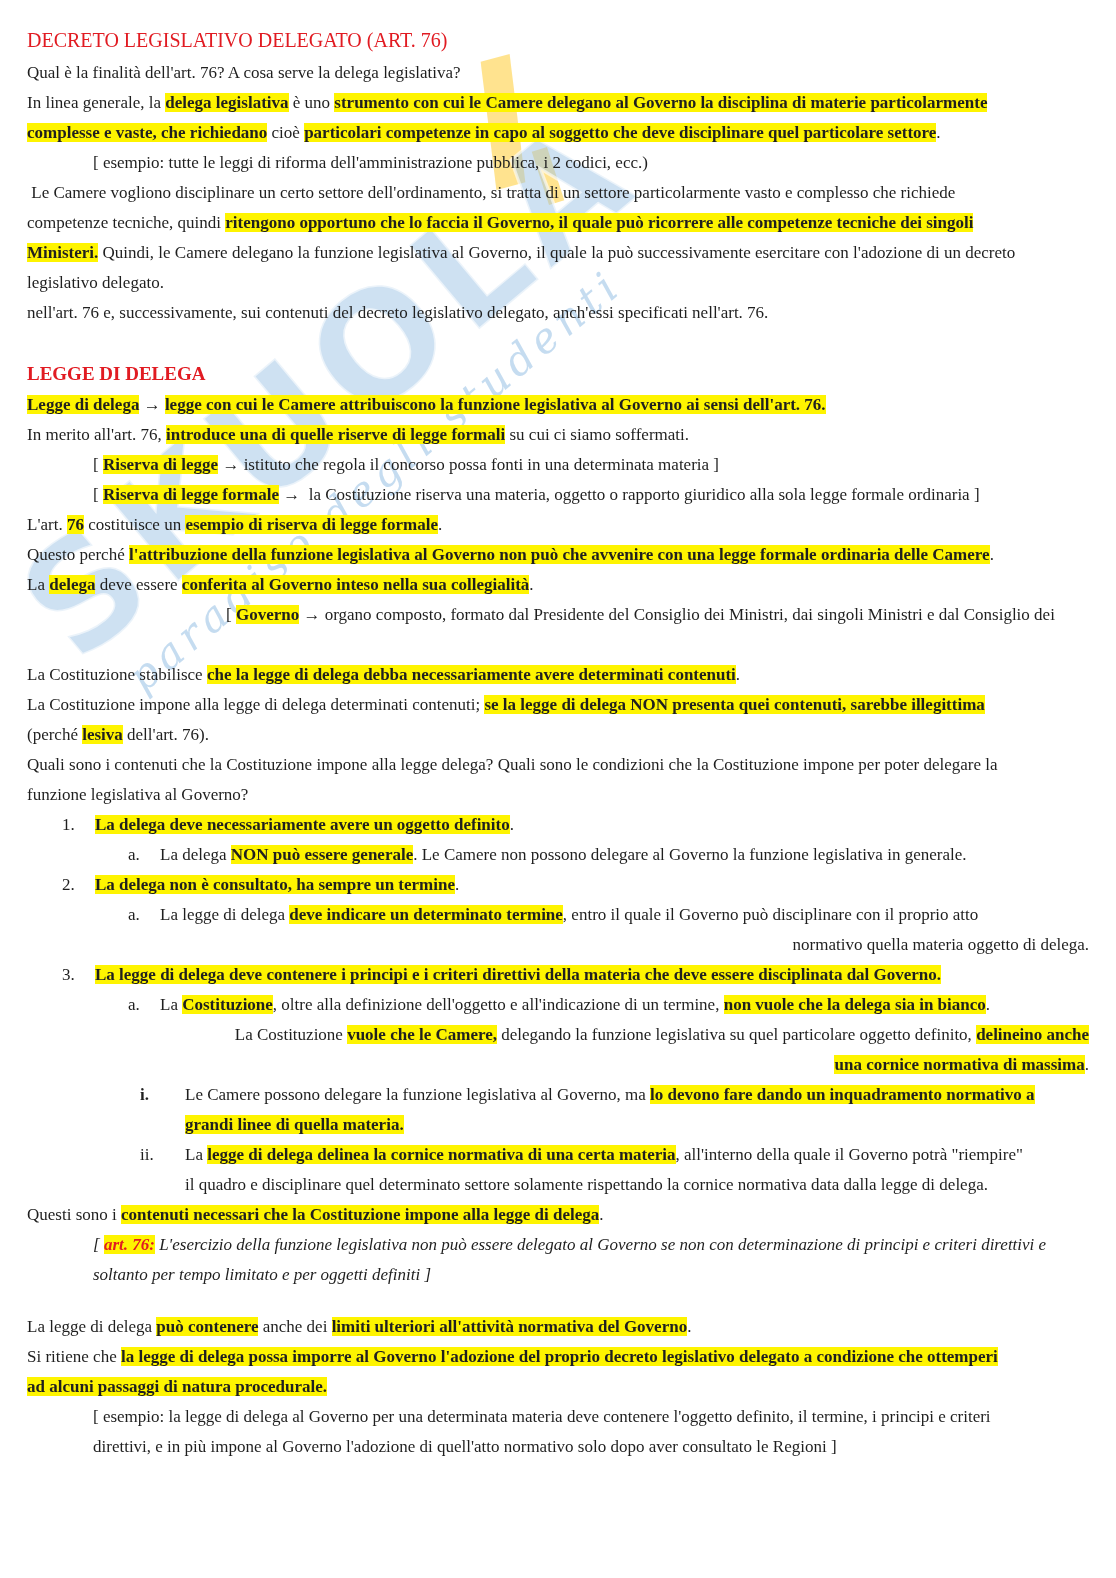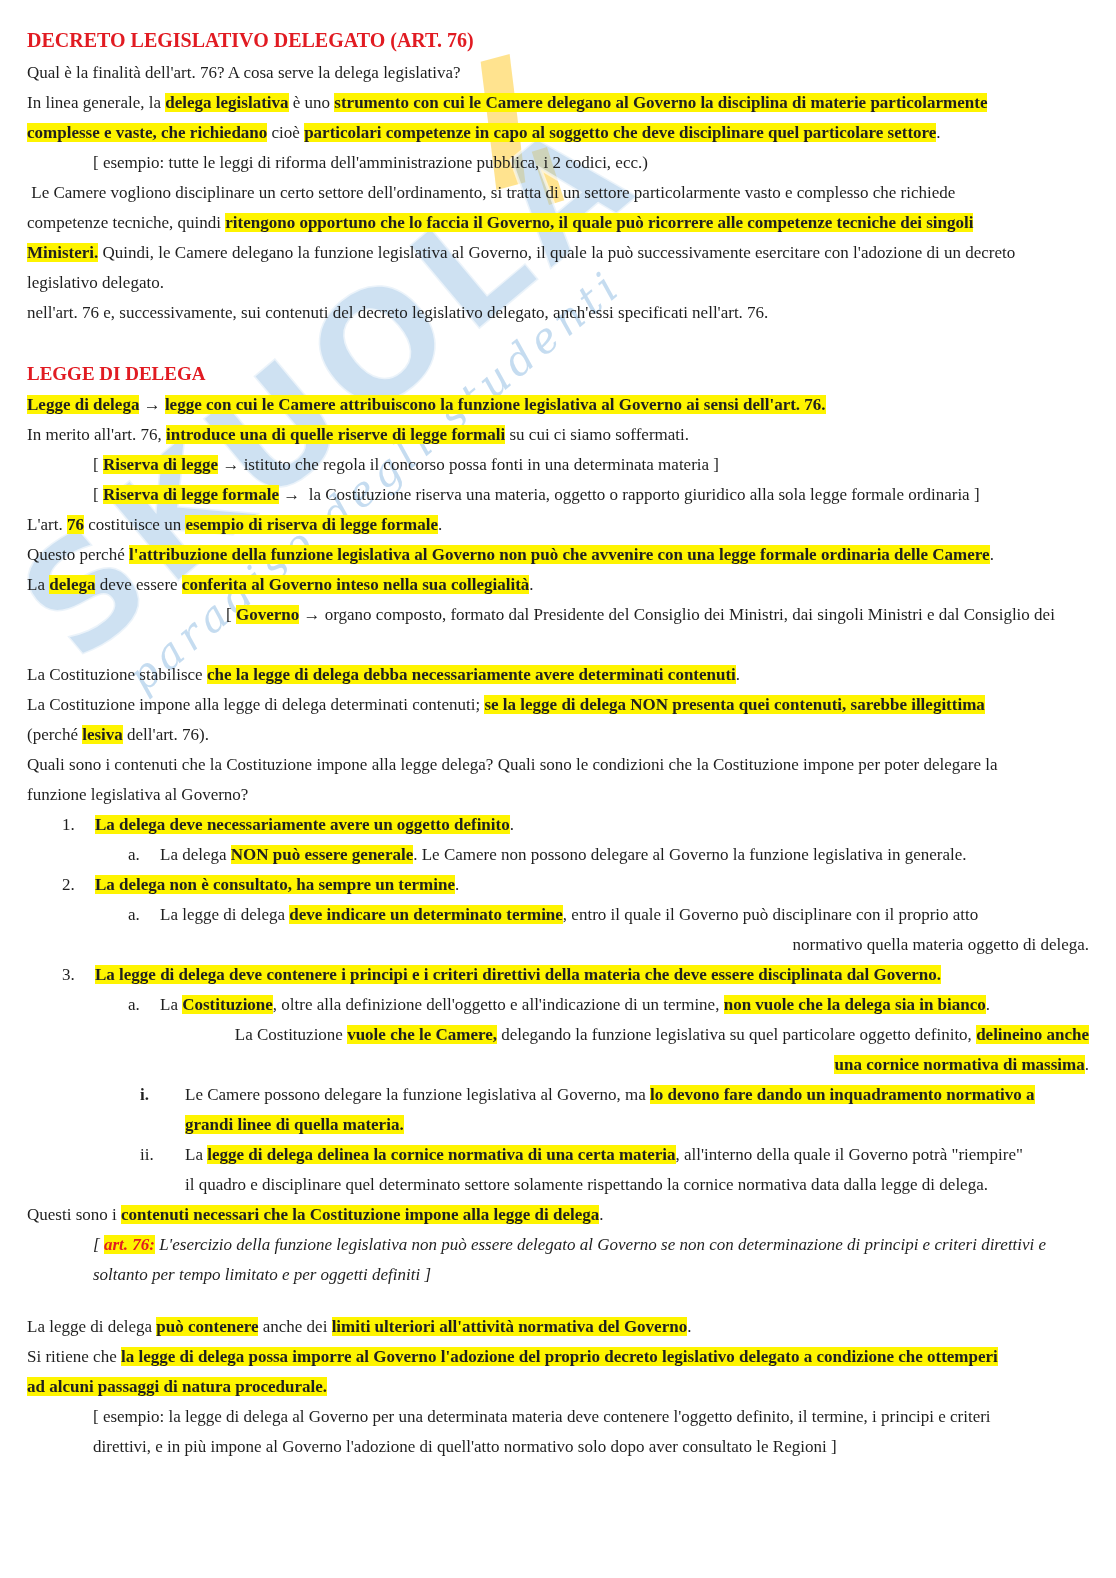--- a/index.html
+++ b/index.html
@@ -43,21 +43,21 @@
     color:var(--wm-blue2);
     transform:rotate(-40deg);
     transform-origin:left top;
     white-space:nowrap;
   }
   .wm-tri1{left:488px;top:58px;width:30px;height:128px;background:var(--wm-yellow);transform:rotate(-15deg) skewX(-8deg);}
   .wm-tri2{left:540px;top:148px;width:16px;height:56px;background:var(--wm-yellow);transform:rotate(-18deg);}
   
   .content{position:absolute;left:27px;top:22px;width:1062px;z-index:1;}
   .title{
-    color:var(--red);font-weight:bold;font-size:20px;
+    color:var(--red);font-weight:normal;font-size:20px;
     line-height:36px;height:36px;white-space:nowrap;
   }
   .heading{
     color:var(--red);font-weight:bold;font-size:19px;
     line-height:32px;height:32px;white-space:nowrap;
   }
   .line{position:relative;line-height:30px;height:30px;white-space:pre;}
   .gap{width:100%;}
   .ind1{padding-left:66px;}
   .ind2{padding-left:199px;}

